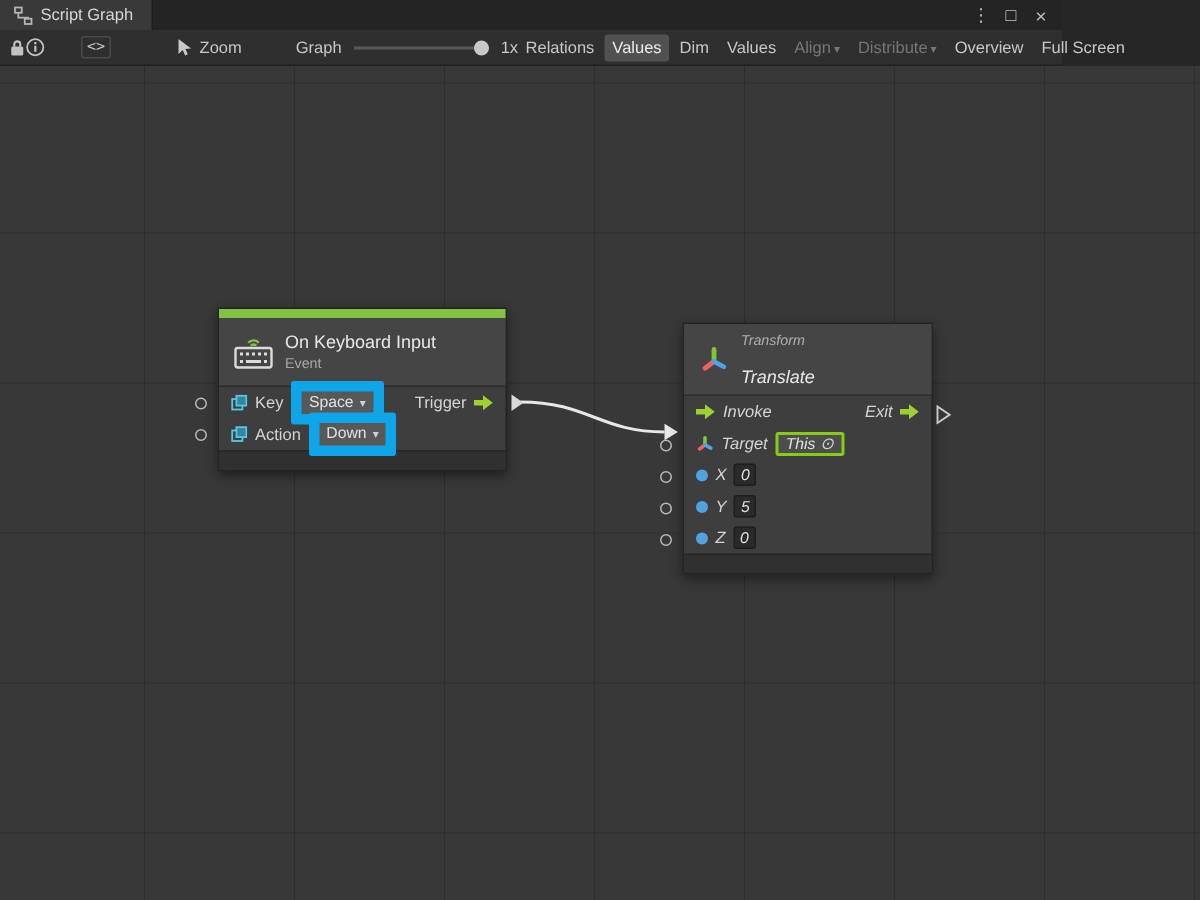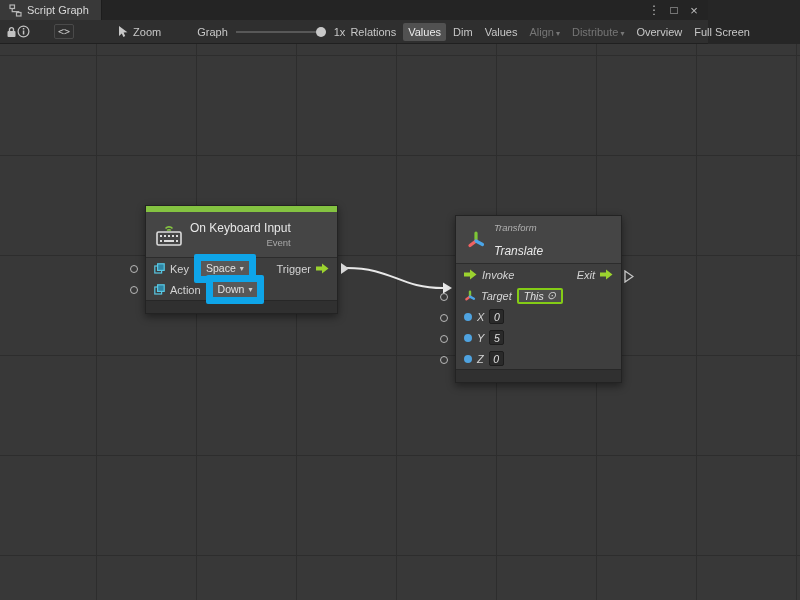--- a/index.html
+++ b/index.html
@@ -43,21 +43,21 @@
       linear-gradient(to bottom, #2d2d2d 1px, transparent 1px);
     background-size:100px 100px; background-position:-4px 11px; }
   .wires { position:absolute; top:0; left:0; pointer-events:none; }
 
   
   .node { position:absolute; background:#3e3e3e; border:1px solid #232323;
     box-shadow:0 3px 8px rgba(0,0,0,.45); color:#d4d4d4; font-size:11px; }
   .accent { height:6px; background:#84c341; }
   .n-header { display:flex; align-items:center; gap:8px; padding:0 10px;
     background:#454545; border-bottom:1px solid #2c2c2c; }
-  .node-event .n-header { height:46px;text-align:right; }
+  .node-event .n-header { height:46px; }
   .node-unit .n-header { height:48px; }
   .n-title { font-size:12px; color:#e8e8e8; }
   .n-sub { font-size:9.5px; color:#a8a8a8; margin-top:2px; }
   .n-cat { font-size:9.5px; color:#b0b0b0; }
   .n-row { height:21px; display:flex; align-items:center; gap:5px; padding:0 8px; }
   .n-footer { height:13px; background:#303030; border-top:1px solid #272727; }
   .spacer { flex:1; }
   .dropdown { display:inline-flex; align-items:center; gap:4px; background:#585858;
     border:7px solid #0ea5e9; border-radius:2px; padding:1px 5px; font-size:10.5px;
     color:#e2e2e2; line-height:13px; cursor:default; }

